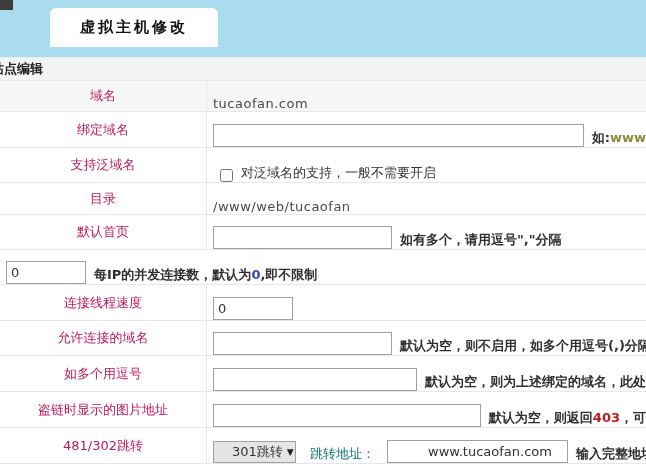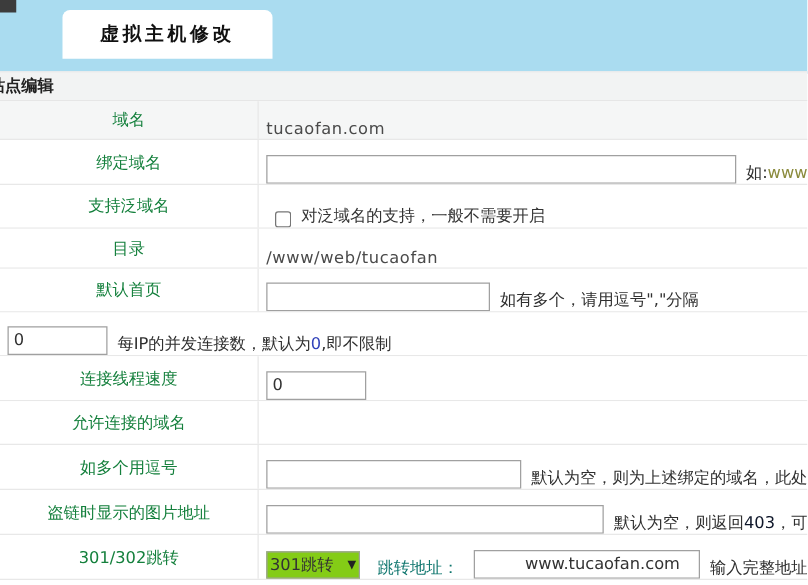--- a/index.html
+++ b/index.html
@@ -22,32 +22,32 @@
     display:flex; align-items:center; overflow:hidden; }
   .section-title { font-size:13px; font-weight:bold; color:#222; margin-left:-9px; white-space:nowrap; }
 
   
   .form-table { position:absolute; left:0; top:81px; width:646px; }
   .row { display:flex; border-bottom:1px solid #e8e8e8; background:#fff; }
   .row.h31{height:31px} .row.h32{height:32px} .row.h35{height:35px} .row.h36{height:36px}
   .row.shaded { background:#f5f6f6; }
   .cell-label { width:207px; flex:0 0 207px; border-right:1px solid #e8e8e8;
     display:flex; align-items:center; justify-content:center;
-    font-size:13px; color:#15803d; white-space:nowrap; }
+    font-size:13px; color:#be185d; white-space:nowrap; }
   .cell-value { flex:1; display:flex; align-items:flex-end; padding-left:6px;
     white-space:nowrap; overflow:hidden; font-size:13px; color:#333; }
   .static-value { color:#4a4a4a; font-size:13px; letter-spacing:0.5px; }
   .txt { border:1px solid #a0a0a0; background:#fff; height:23px; padding:2px 4px;
     font-size:13px; color:#333; font-family:"DejaVu Sans","Liberation Sans",sans-serif; }
   .w400{width:402px} .w180{width:179px} .w80{width:80px} .w220{width:220px} .w277{width:277px} .w181{width:181px}
-  .remark { margin-left:8px; font-size:13px; color:#2f2f2f; }
+  .remark { margin-left:8px; font-size:13px; color:#2f2f2f;font-weight:bold; }
   .cbx { width:13px; height:13px; margin:0 8px 0 7px; }
-  .sel { width:83px; height:22px; border:1px solid #a0a0a0; background:#84cc16;
+  .sel { width:83px; height:22px; border:1px solid #a0a0a0; background:#e5e5e5;
     display:inline-flex; align-items:center; justify-content:space-between;
-    padding:0 2px; font-size:13px; color:#333; cursor:default; }
+    padding:0 18px; font-size:13px; color:#333; cursor:default; }
   .sel .arrow { font-size:9px; color:#222; margin-left:4px; }
   .mid-label { margin-left:14px; font-size:13px; color:#0f766e; }
   .gap-input { margin-left:12px;padding-left:40px; }
   .partial-row { height:4px; background:#fff; }
 </style>
 </head>
 <body>
 
 <div class="page">
 
@@ -111,40 +111,44 @@
 
     <div class="row h36">
       <div class="cell-label">连接线程速度</div>
       <div class="cell-value">
         <input class="txt w80" type="text" value="0" style="">
       </div>
     </div>
 
     <div class="row h35">
       <div class="cell-label">允许连接的域名</div>
+      <div class="cell-value">
+        <input class="txt w180" type="text" value="" style="">
+        <span class="remark"><span>默认为空，则不启用，如多个用逗号(,)分隔</span></span>
+      </div>
     </div>
 
     <div class="row h36">
       <div class="cell-label">如多个用逗号</div>
       <div class="cell-value">
         <input class="txt w220" type="text" value="" style="">
         <span class="remark"><span>默认为空，则为上述绑定的域名，此处</span></span>
       </div>
     </div>
 
     <div class="row h36">
       <div class="cell-label">盗链时显示的图片地址</div>
       <div class="cell-value">
         <input class="txt w277" type="text" value="" style="">
-        <span class="remark"><span>默认为空，则返回</span><span style="color: #0f172a;">403</span><span>，可</span></span>
+        <span class="remark"><span>默认为空，则返回</span><span style="color: #b91c1c;">403</span><span>，可</span></span>
       </div>
     </div>
 
     <div class="row h36">
-      <div class="cell-label">301/302跳转</div>
+      <div class="cell-label">481/302跳转</div>
       <div class="cell-value">
         <div class="sel">
           <span>301跳转</span>
           <span class="arrow">▼</span>
         </div>
         <span class="mid-label">跳转地址：</span>
         <input class="txt w181 gap-input" type="text" value="www.tucaofan.com" style="">
         <span class="remark"><span>输入完整地址</span></span>
       </div>
     </div>

